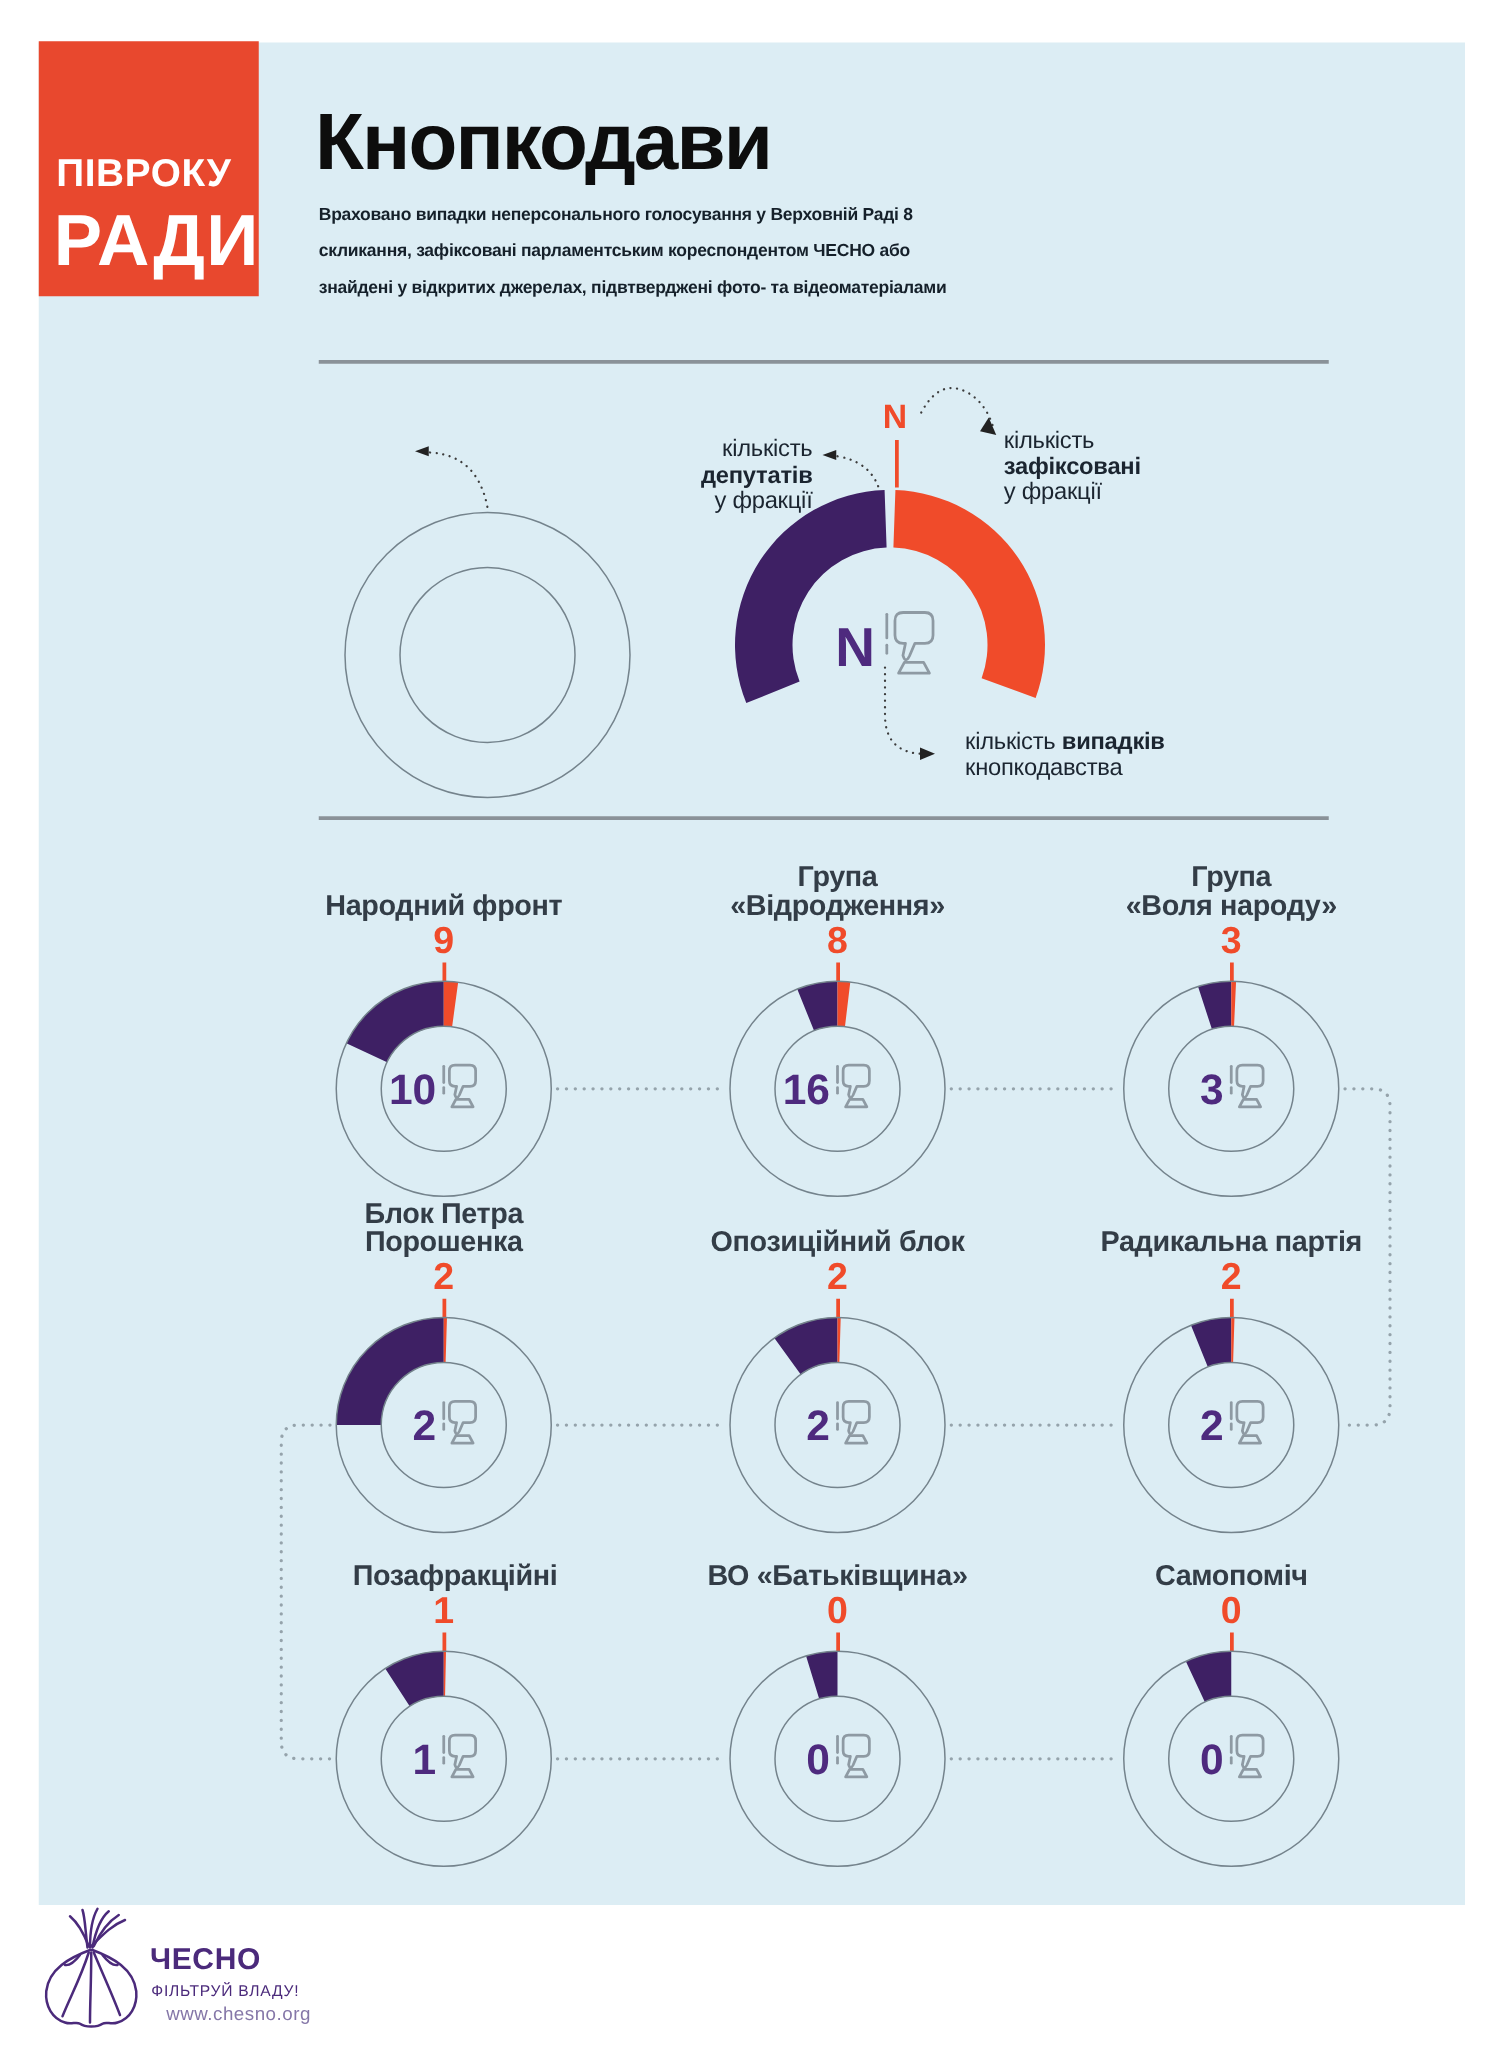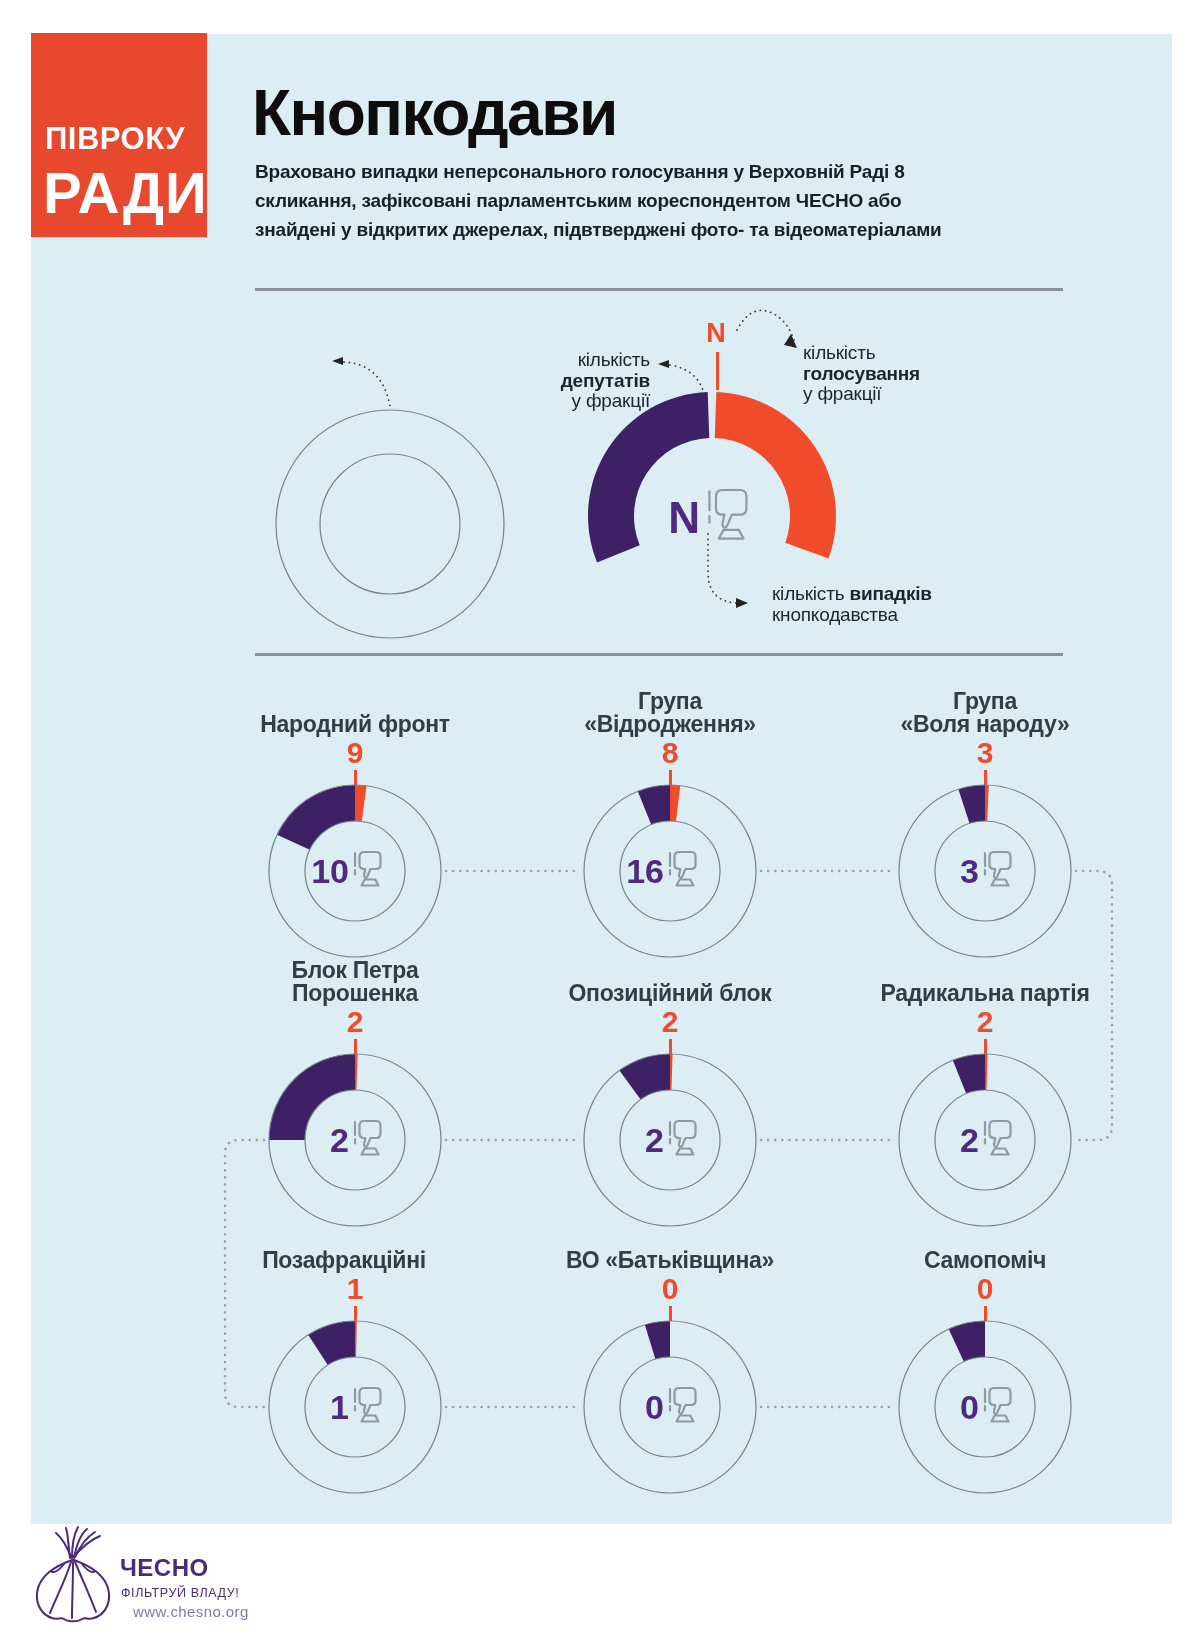--- a/index.html
+++ b/index.html
@@ -3,21 +3,21 @@
 <meta charset="utf-8">
 <style>
   html,body{margin:0;padding:0;background:#ffffff;}
   .page{position:relative;width:1200px;height:1652px;background:#ffffff;overflow:hidden;
         font-family:"Liberation Sans",sans-serif;}
   .panel{position:absolute;left:31px;top:34px;width:1141px;height:1490px;background:#dcedf4;}
   .badge{position:absolute;left:31px;top:33px;width:176px;height:204px;background:#e8482e;color:#fff;}
   .badge .l1{position:absolute;left:14px;top:88px;font-size:31px;letter-spacing:.5px;font-weight:600;}
   .badge .l2{position:absolute;left:12px;top:126px;font-size:58px;font-weight:600;letter-spacing:1px;}
   .title{position:absolute;left:252px;top:76px;font-size:64px;font-weight:800;color:#0d0d0d;letter-spacing:-1.5px;}
-  .desc{position:absolute;left:255px;top:157px;width:800px;font-size:19px;line-height:29px;
+  .desc{position:absolute;left:255px;top:157px;width:800px;font-size:14px;line-height:29px;
         font-weight:600;color:#15202a;white-space:pre-line;letter-spacing:-0.2px;}
   .divider{position:absolute;left:255px;width:808px;height:3px;background:#8a9298;}
   .lgtext{position:absolute;font-size:19px;line-height:20.5px;color:#1b2530;font-weight:500;letter-spacing:-0.2px;}
   .lgtext b{font-weight:700;}
   .r{text-align:right;}
   .ticklbl{position:absolute;color:#f04b2a;font-weight:700;font-size:27px;}
   .tick{position:absolute;width:3px;background:#f04b2a;}
   .faction-title{position:absolute;display:flex;align-items:flex-end;justify-content:center;
         text-align:center;white-space:pre-line;font-size:23px;line-height:23px;font-weight:600;
         color:#333d47;letter-spacing:-0.3px;width:240px;height:52px;}
@@ -45,21 +45,21 @@
 знайдені у відкритих джерелах, підвтверджені фото- та відеоматеріалами</div>
   <div class="divider" style="top:288px"></div>
   <div class="divider" style="top:653px"></div>
 
   <div class="lgtext r" style="left:500px;top:350px;width:150px">
     <span>кількість </span><b>депутатів</b><br>
     <span>у фракції</span>
   </div>
   <div class="lgtext" style="left:803px;top:343px;width:170px">
     <span>кількість</span><br>
-    <b>голосування</b><br>
+    <b>зафіксовані</b><br>
     <span>у фракції</span>
   </div>
   <div class="lgtext" style="left:772px;top:584px;width:200px">
     <span>кількість </span><b>випадків</b><br>
     <span>кнопкодавства</span>
   </div>
 
   <div class="ticklbl" style="left:700px;top:318px;width:32px;text-align:center">N</div>
   <div class="tick" style="left:716px;top:352px;height:38px"></div>
 
@@ -204,21 +204,21 @@
         <text x="84" y="102" text-anchor="end" font-size="34" font-weight="700" fill="#4e2a7e">2</text>
           <g transform="translate(89,71) scale(1)" fill="none" stroke="#8e9aa3" stroke-width="2.20" stroke-linecap="round" stroke-linejoin="round">
     <path d="M1 1 V14"></path>
             <path d="M1 18 V22.5"></path>
     <path d="M10 0 h12 q4.5 0 4.5 4.5 v8 q0 4.5 -4.5 4.5 h-5.5 l-3 7 q-2.2 4.4 -3.6 -0.3 l1.4 -6.7 h-1.3 q-4.5 0 -4.5 -4.5 v-8 q0 -4.5 4.5 -4.5 z"></path>
     <path d="M7.5 33.5 l3.2 -6 h10.6 l3.2 6 z"></path>
           </g>
         </svg>
   </div>
       <div>
-    <div class="faction-title" style="left:224px;top:1220px">Позафракційні</div>
+    <div class="faction-title" style="left:244px;top:1220px">Позафракційні</div>
     <div class="pushers" style="left:235px;top:1274px">1</div>
     <div class="tick" style="left:353.5px;top:1306px;height:15px"></div>
     <svg width="180" height="180" style="left:265px;top:1317px">
           <path d="M 43.16,17.87 A 86 86 0 0 1 90.00,4.00 L 90.00,40.00 A 50 50 0 0 0 62.77,48.07 Z" fill="#3e2064"></path>
           <path d="M 90.00,4.00 A 86 86 0 0 1 91.80,4.02 L 91.05,40.01 A 50 50 0 0 0 90.00,40.00 Z" fill="#f04b2a"></path>
           <circle cx="90" cy="90" r="86" fill="none" stroke="#74838c" stroke-width="1.2"></circle>
         <circle cx="90" cy="90" r="50" fill="none" stroke="#74838c" stroke-width="1.2"></circle>
         <text x="84" y="102" text-anchor="end" font-size="34" font-weight="700" fill="#4e2a7e">1</text>
           <g transform="translate(89,71) scale(1)" fill="none" stroke="#8e9aa3" stroke-width="2.20" stroke-linecap="round" stroke-linejoin="round">
     <path d="M1 1 V14"></path>

